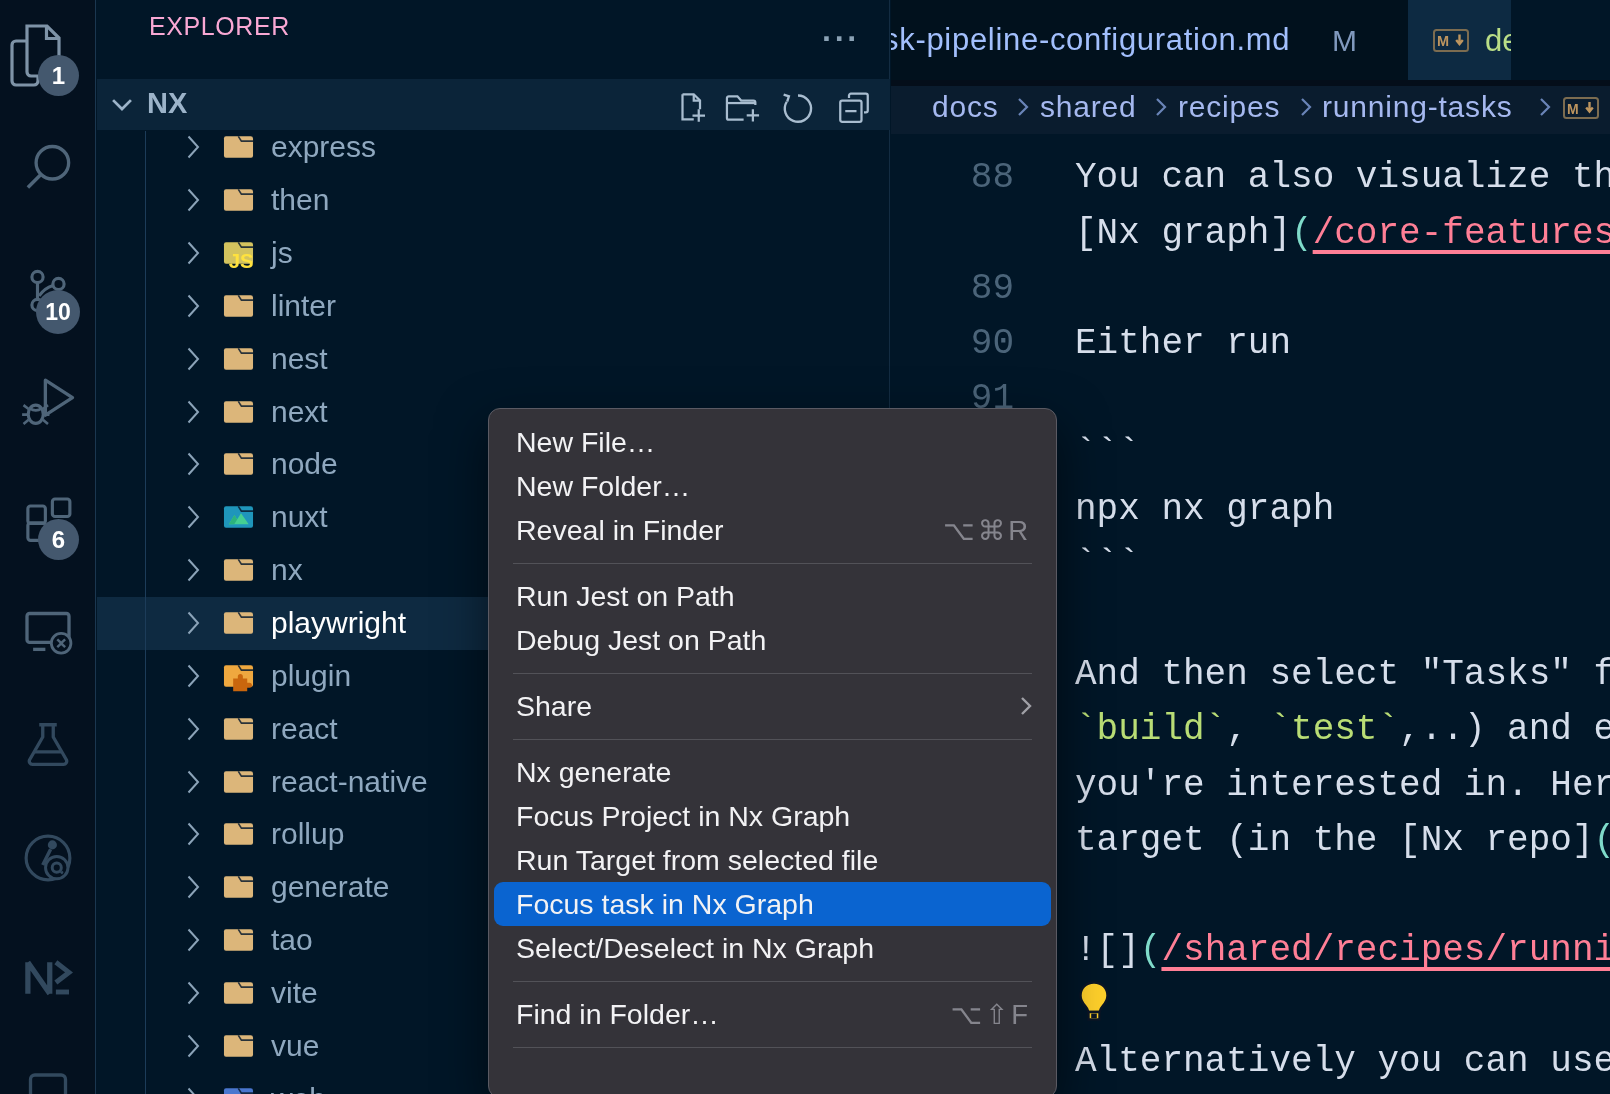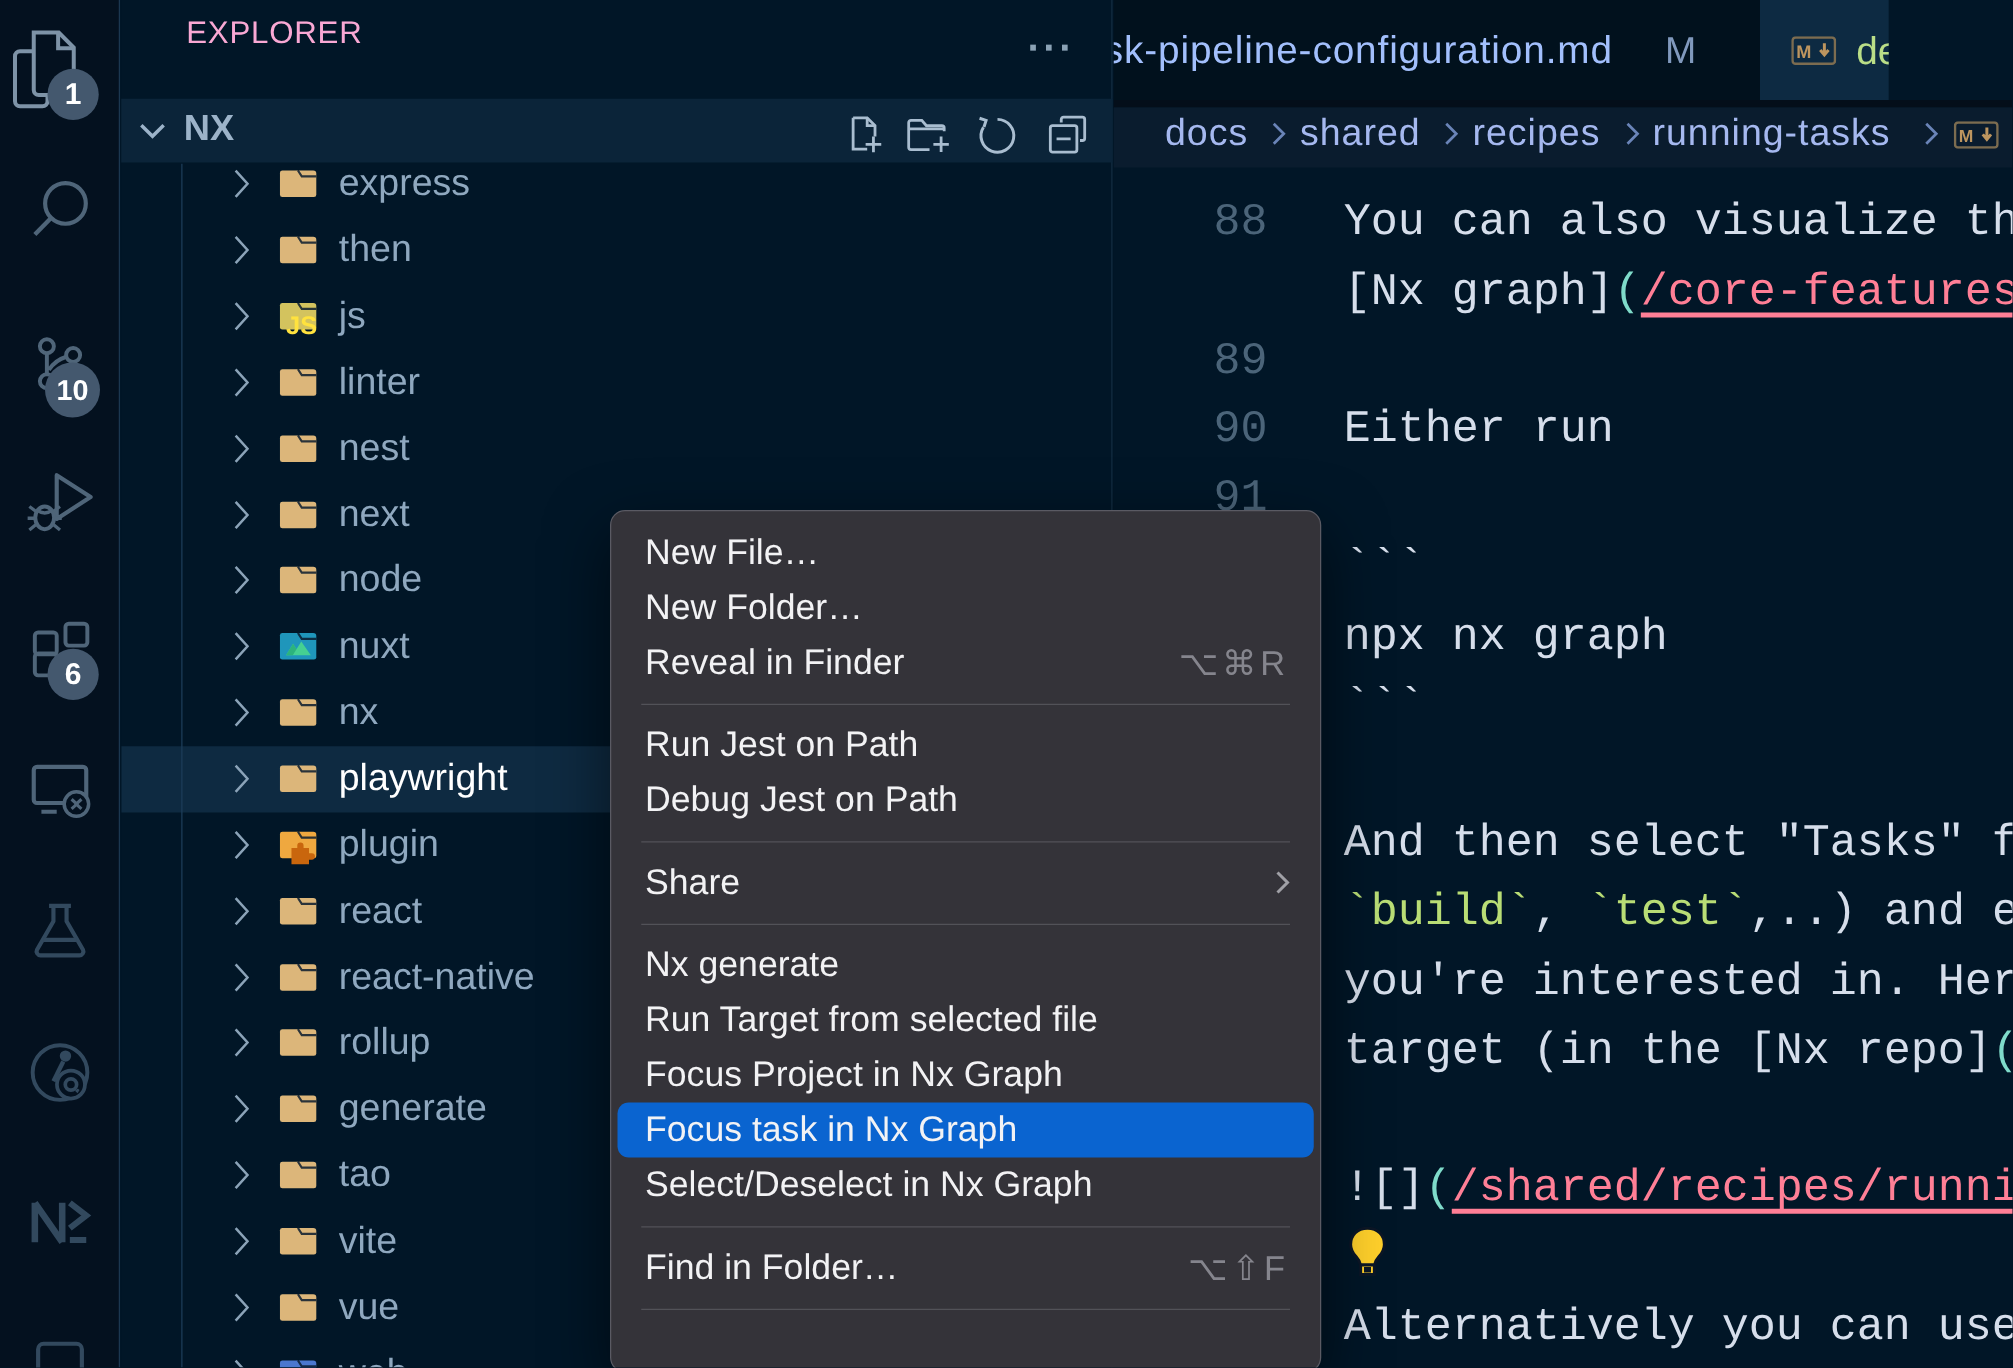--- a/index.html
+++ b/index.html
@@ -413,22 +413,22 @@
     <div class="msep">
         <div></div>
       </div>
     <div class="mi">Share<svg style="margin-left:auto" width="16" height="26" viewBox="0 0 16 26">
           <path d="M4 5 L12 13 L4 21" fill="none" stroke="#a0a0a6" stroke-width="2.4"></path>
         </svg></div>
     <div class="msep">
         <div></div>
       </div>
     <div class="mi">Nx generate</div>
+    <div class="mi">Focus Project in Nx Graph</div>
     <div class="mi">Run Target from selected file</div>
-    <div class="mi">Focus Project in Nx Graph</div>
     <div class="mi hl">Focus task in Nx Graph</div>
     <div class="mi">Select/Deselect in Nx Graph</div>
     <div class="msep">
         <div></div>
       </div>
     <div class="mi">Find in Folder…<span class="sc">⌥⇧F</span></div>
     <div class="msep">
         <div></div>
       </div>
   </div>

